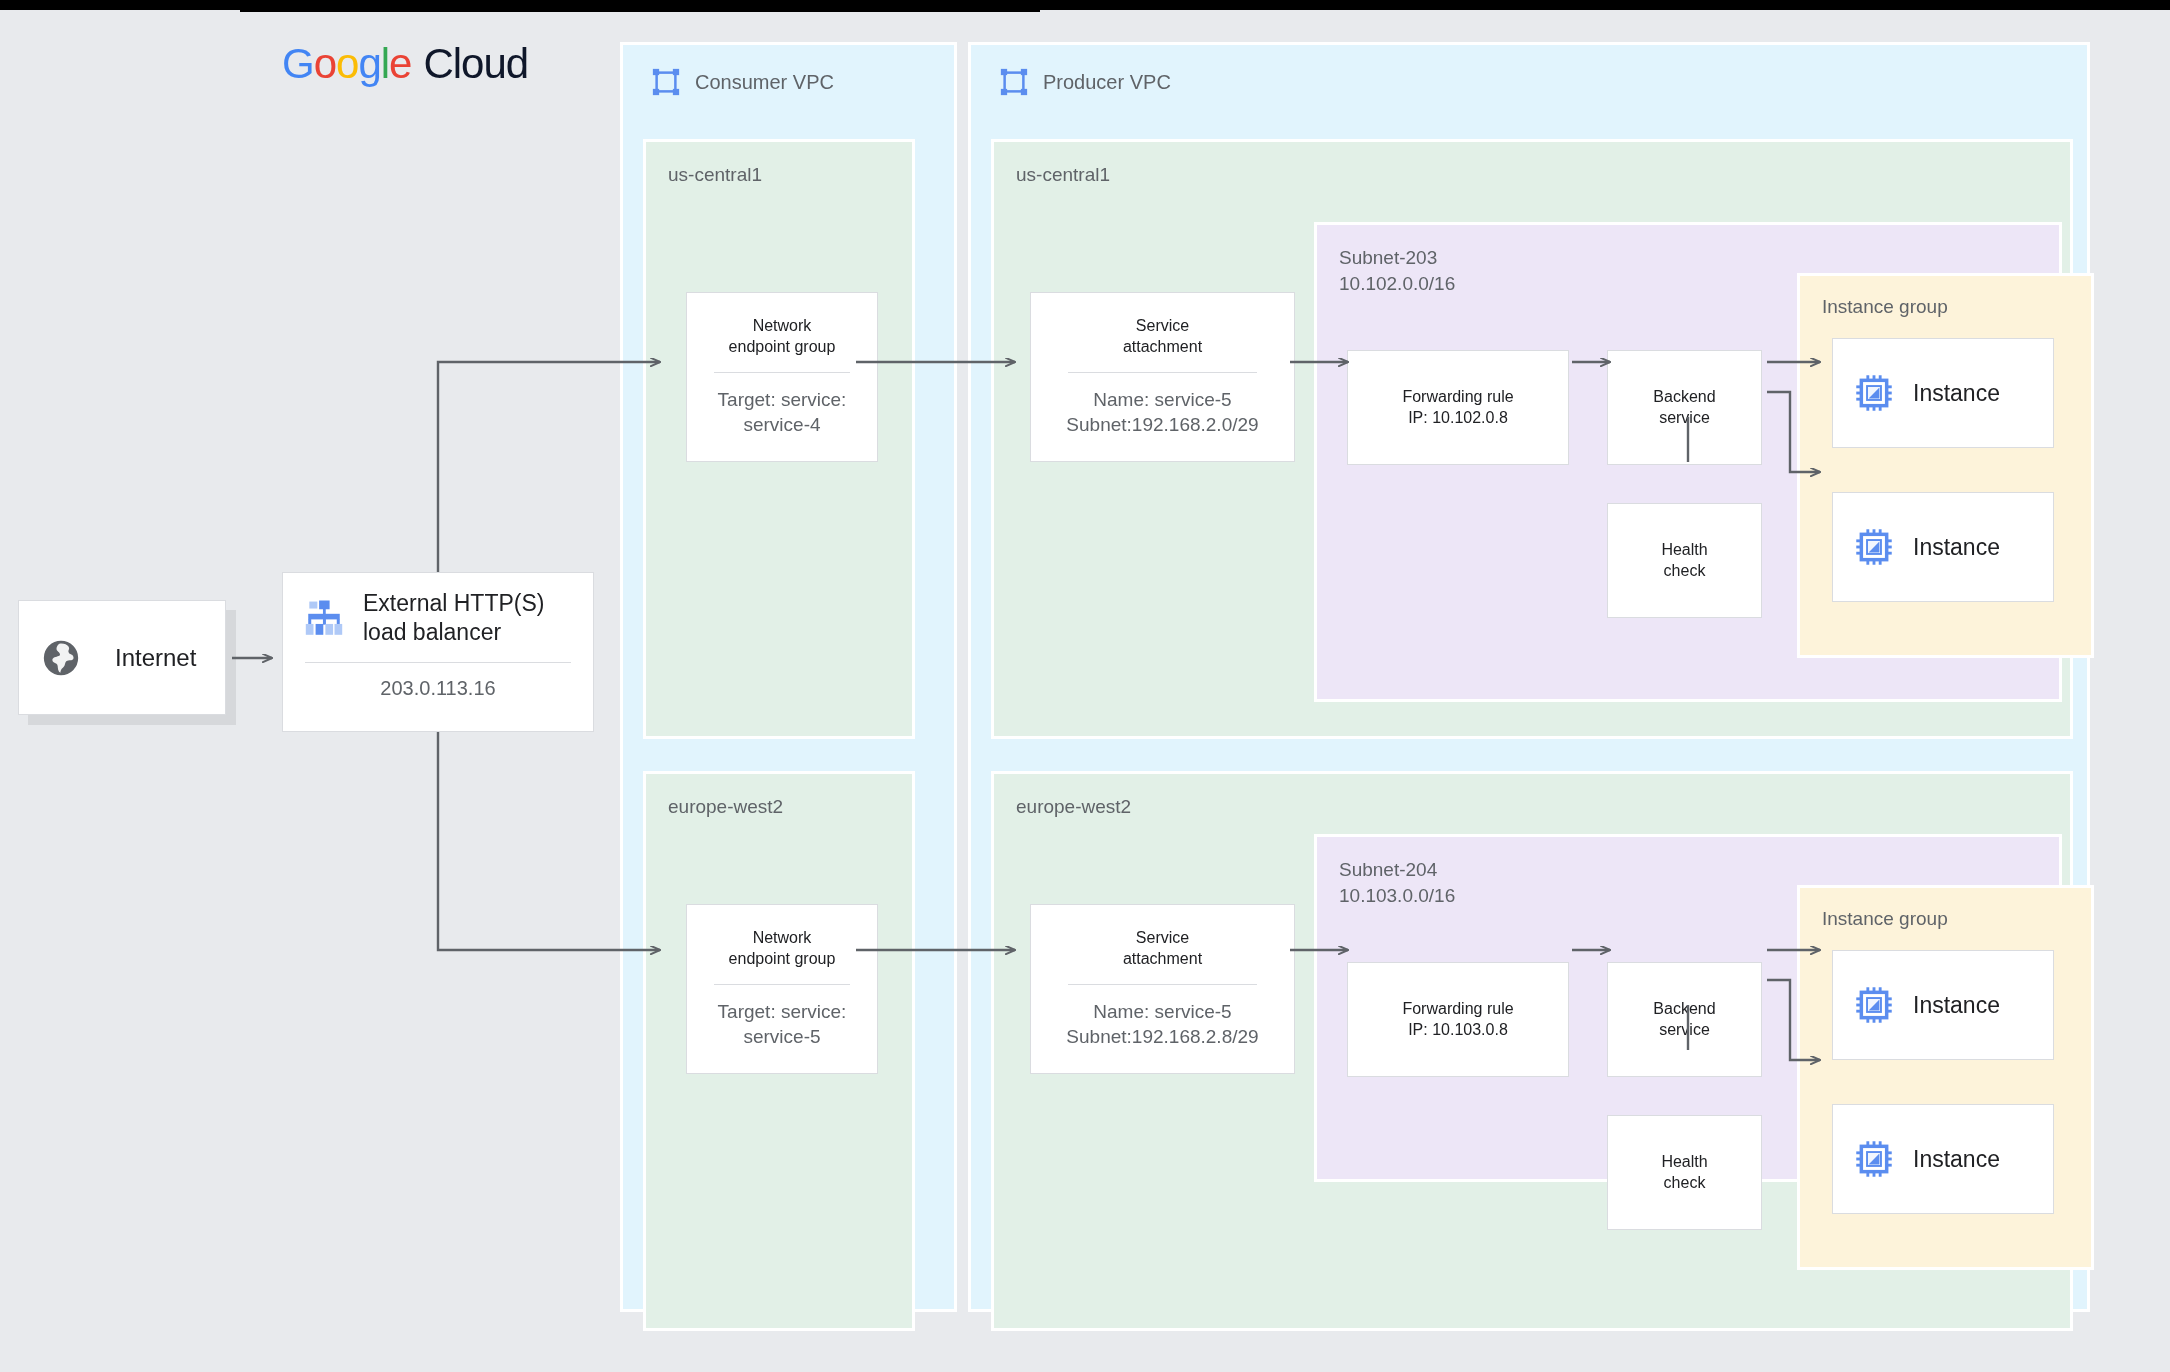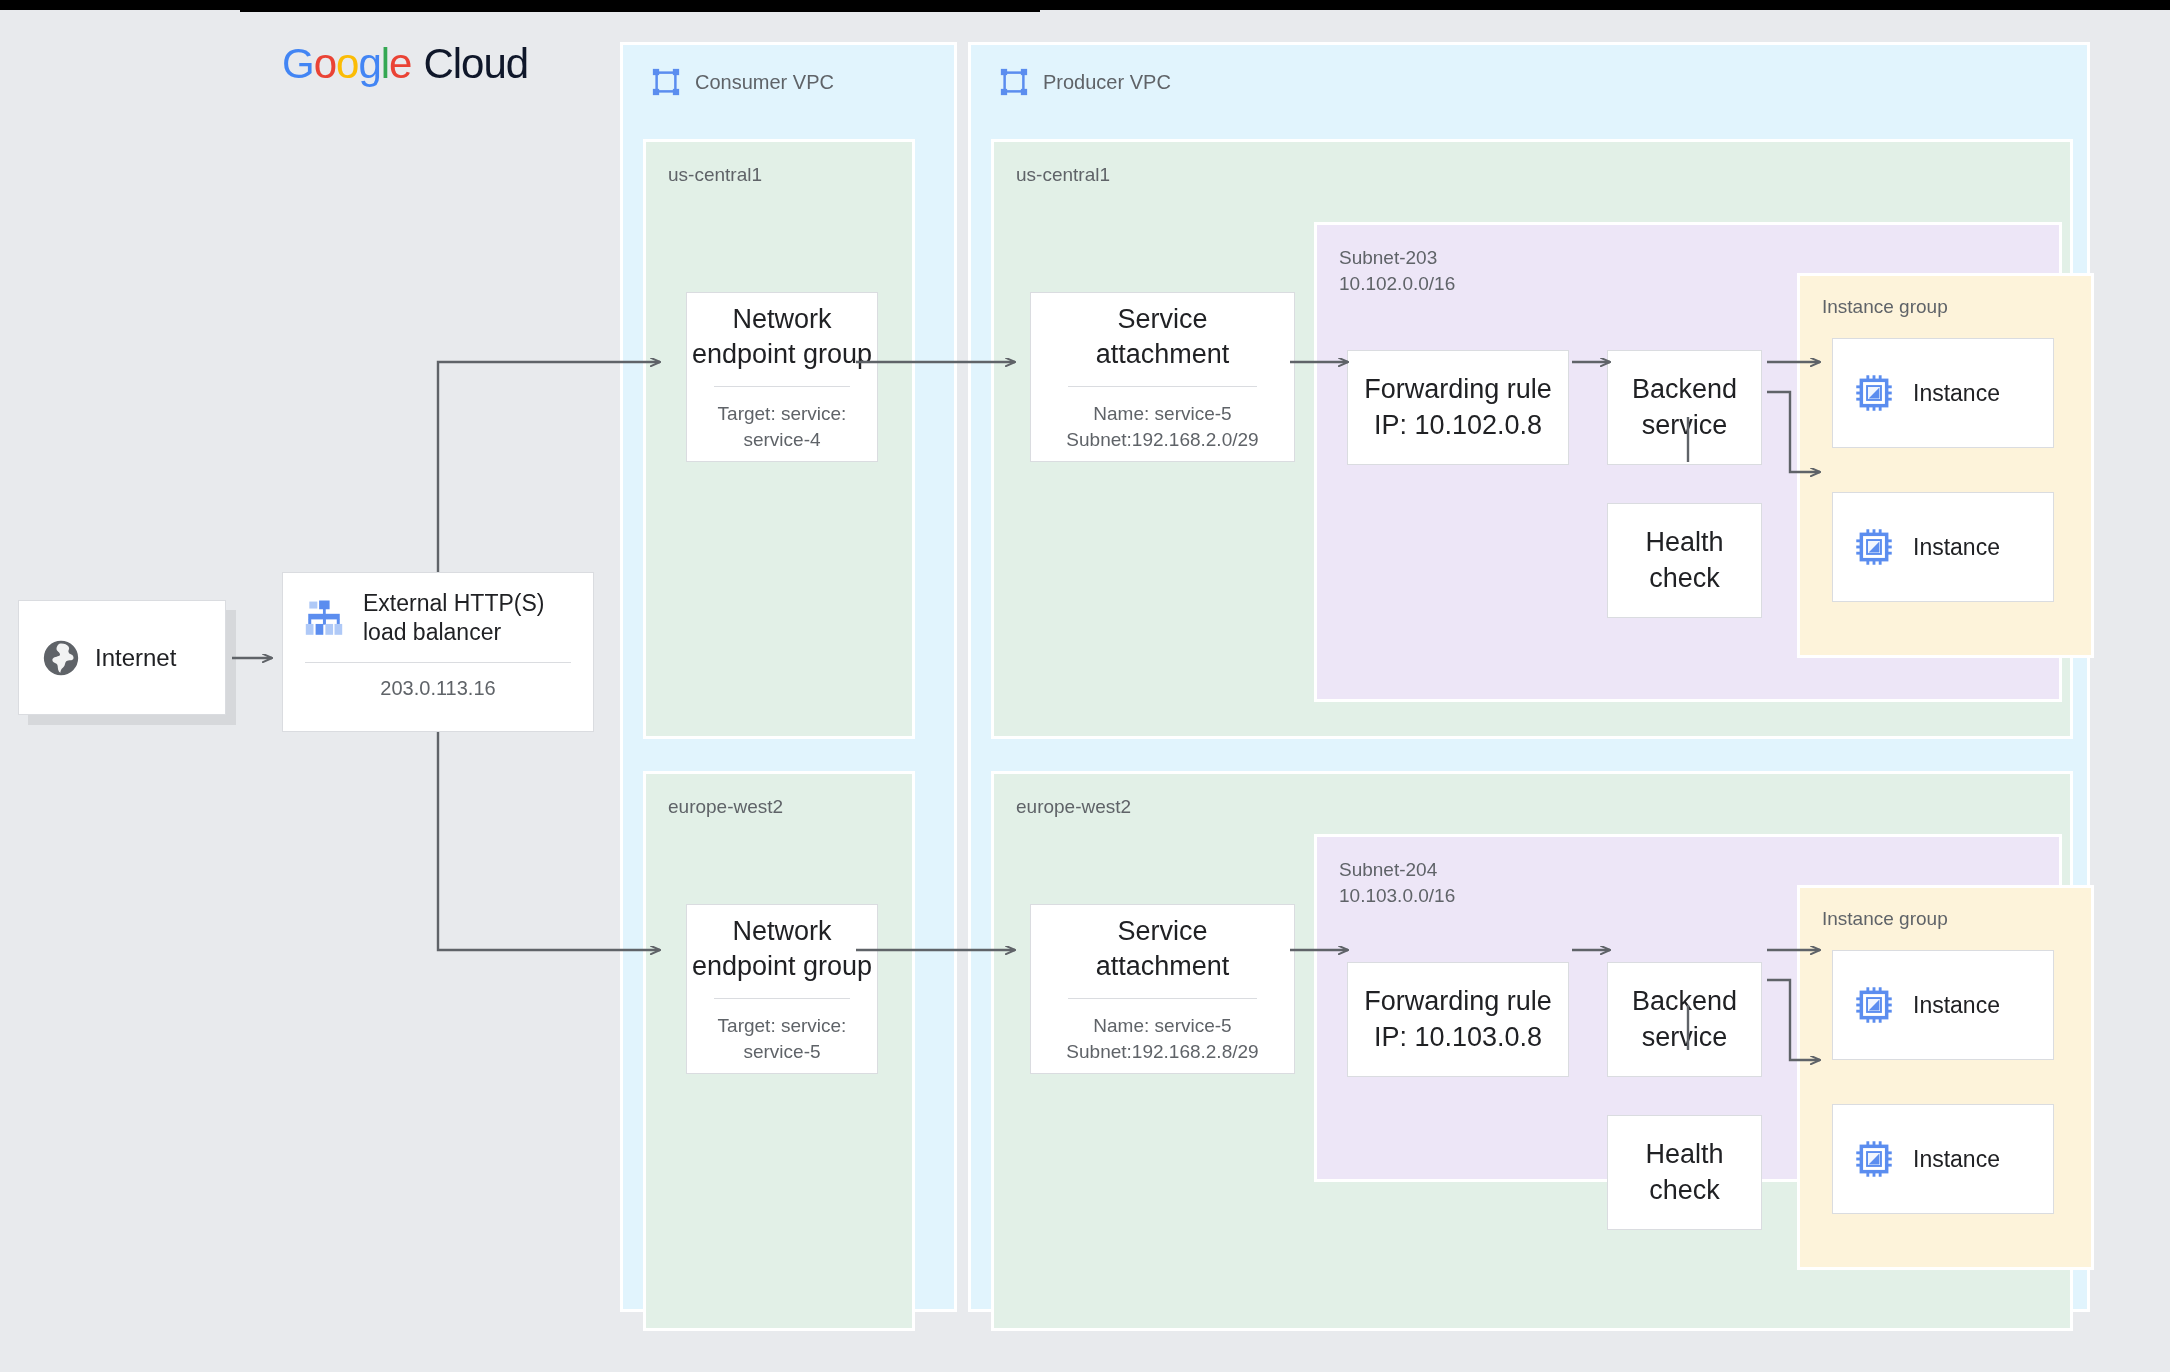--- a/index.html
+++ b/index.html
@@ -32,36 +32,36 @@
   .subnet       { position:absolute; background:#EDE6F7; border:3px solid #fff; }
   .subnet-label { position:absolute; left:22px; top:20px; font-size:19px; color:#5F6368;
                   line-height:1.35; white-space:pre-line; }
 
   .igroup       { position:absolute; background:#FDF3DA; border:3px solid #fff; }
   .igroup-label { position:absolute; left:22px; top:20px; font-size:19px; color:#5F6368; white-space:nowrap; }
 
   
   .node { position:absolute; background:#fff; border:1px solid #DADCE0;
           display:flex; flex-direction:column; align-items:center; justify-content:center; }
-  .node .title { font-size:27px; color:#202124; text-align:center; line-height:1.3; white-space:pre-line; }
+  .node .title { font-size:16px; color:#202124; text-align:center; line-height:1.3; white-space:pre-line; }
   .node .rule  { width:72%; height:1px; background:#DADCE0; margin:14px 0; }
   .node .sub   { font-size:19px; color:#5F6368; text-align:center; line-height:1.35; white-space:pre-line; }
 
   .node-row { position:absolute; background:#fff; border:1px solid #DADCE0;
               display:flex; flex-direction:row; align-items:center; }
   .node-row .lbl { font-size:23px; color:#202124; white-space:nowrap; }
 
   .hdr-node { position:absolute; background:#fff; border:1px solid #DADCE0; }
   .hdr-node .top { display:flex; align-items:center; gap:18px; padding:16px 20px 0 20px; }
   .hdr-node .top .txt { font-size:23px; color:#202124; line-height:1.28; white-space:pre-line; }
   .hdr-node .rule { height:1px; background:#DADCE0; margin:14px 22px; }
   .hdr-node .sub { font-size:20px; color:#5F6368; text-align:center; padding-bottom:16px; }
 
   .shadowbox { position:absolute; background:#fff; border:1px solid #DADCE0;
-               display:flex; align-items:center; gap:14px; padding-left:22px;
+               display:flex; align-items:center; gap:34px; padding-left:22px;
                box-shadow: 10px 10px 0 0 rgba(0,0,0,0.075); }
   .shadowbox .lbl { font-size:24px; color:#202124; }
 
   svg.wires { position:absolute; left:0; top:0; width:2170px; height:1372px; pointer-events:none; }
   .icon { flex:0 0 auto; display:block; }
 </style>
 </head>
 <body>
 
 <div id="stage">

